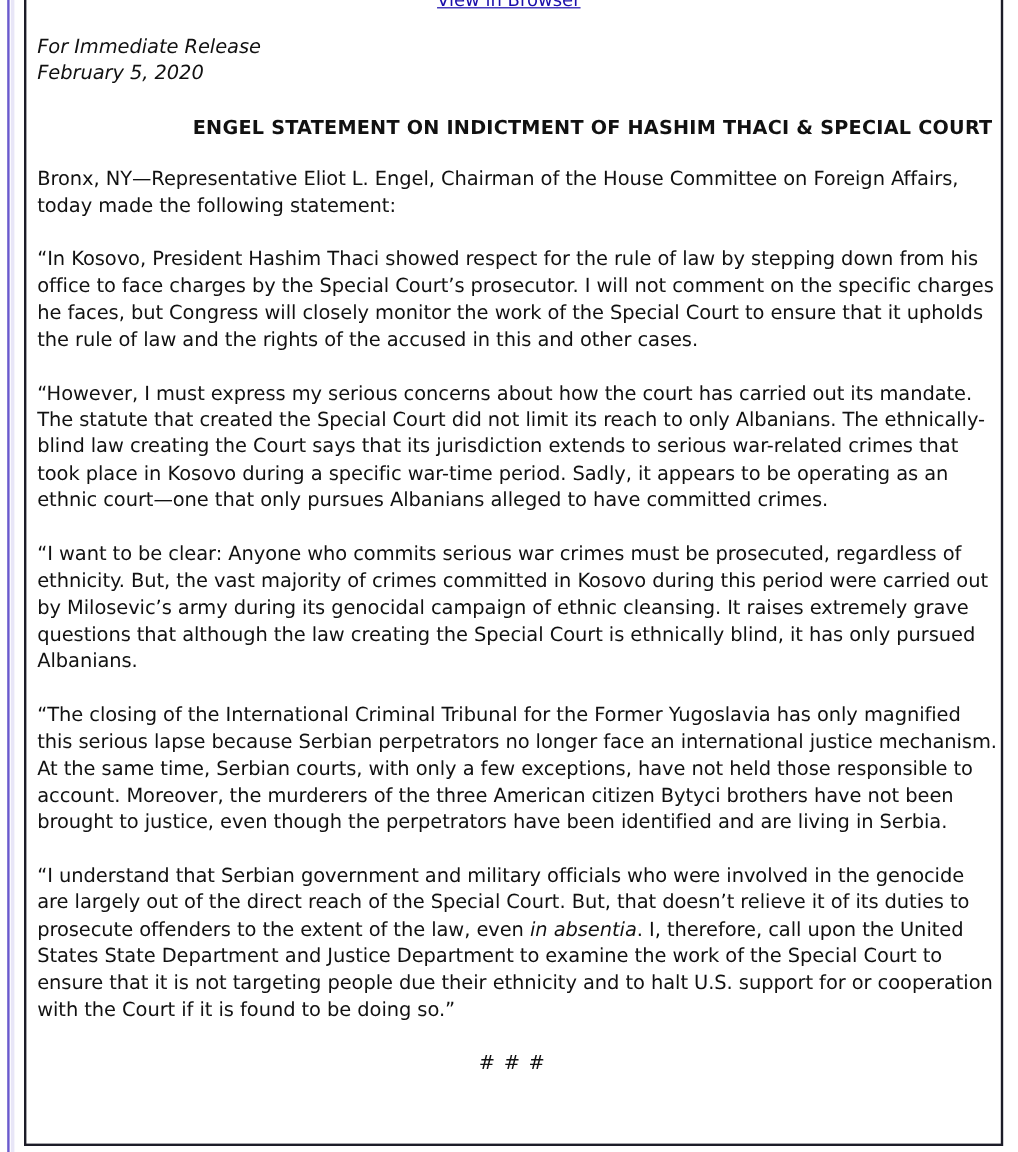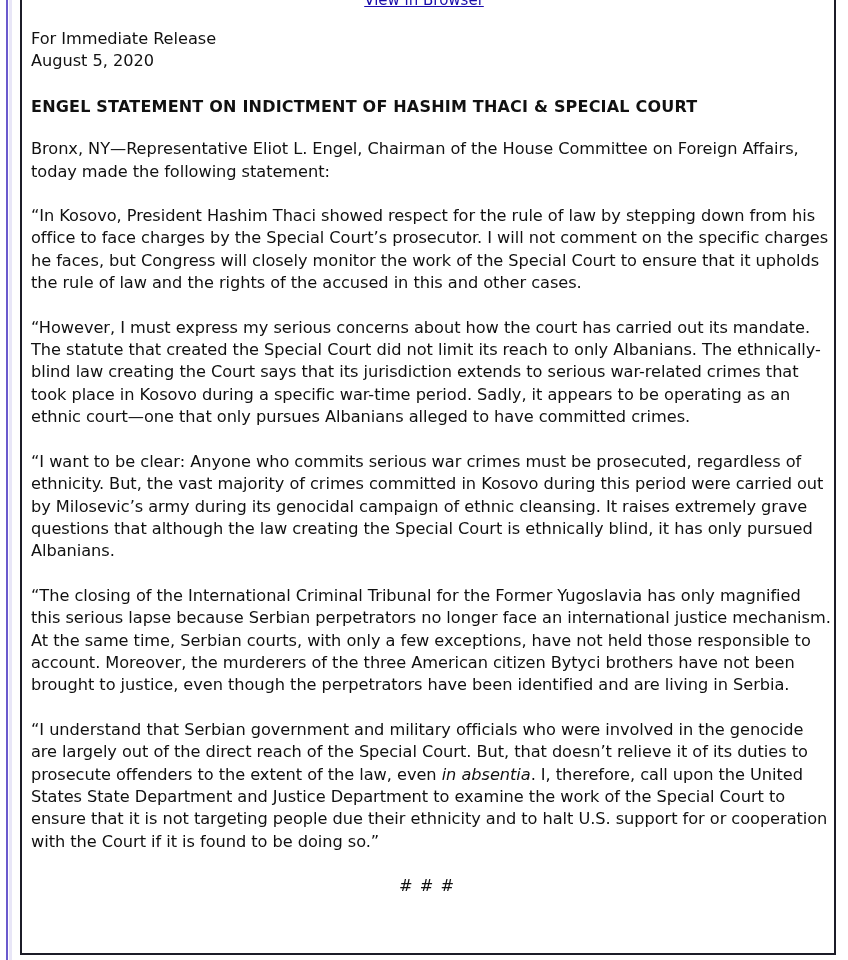--- a/index.html
+++ b/index.html
@@ -56,24 +56,25 @@
       position: absolute;
       left: 31px;
       top: 28px;
       width: 800px;
       font-size: 16.2px;
       line-height: 22.4px;
       letter-spacing: -0.05px;
     }
     .release-line {
       margin: 0;
+      font-style: italic;
     }
     .headline {
       margin: 23px 0 0 0;
-      text-align: left;
+      text-align: right;
       font-weight: bold;
       font-size: 16px;
       letter-spacing: 0.2px;
       padding-right: 4px;
     }
     .para {
       margin: 22px 0 0 0;
     }
     .para.first {
       margin-top: 20px;
@@ -96,21 +97,21 @@
 
 <div class="side-rule"></div>
 <div class="side-rule-light"></div>
 
 <div class="release-box"></div>
 
 <a class="view-link">View in Browser</a>
 
 <div class="content">
   <p class="release-line">For Immediate Release</p>
-  <p class="release-line">August 5, 2020</p>
+  <p class="release-line">February 5, 2020</p>
 
   <h1 class="headline">ENGEL STATEMENT ON INDICTMENT OF HASHIM THACI &amp; SPECIAL COURT</h1>
 
   <p class="para first"><span class="dateline">Bronx, NY</span><span>—Representative Eliot L. Engel, Chairman of the House Committee on Foreign Affairs, today made the following statement:</span></p>
 
   <p class="para">“In Kosovo, President Hashim Thaci showed respect for the rule of law by stepping down from his office to face charges by the Special Court’s prosecutor. I will not comment on the specific charges he faces, but Congress will closely monitor the work of the Special Court to ensure that it upholds the rule of law and the rights of the accused in this and other cases.</p>
   <p class="para">“However, I must express my serious concerns about how the court has carried out its mandate. The statute that created the Special Court did not limit its reach to only Albanians. The ethnically-blind law creating the Court says that its jurisdiction extends to serious war-related crimes that took place in Kosovo during a specific war-time period. Sadly, it appears to be operating as an ethnic court—one that only pursues Albanians alleged to have committed crimes.</p>
   <p class="para">“I want to be clear: Anyone who commits serious war crimes must be prosecuted, regardless of ethnicity. But, the vast majority of crimes committed in Kosovo during this period were carried out by Milosevic’s army during its genocidal campaign of ethnic cleansing. It raises extremely grave questions that although the law creating the Special Court is ethnically blind, it has only pursued Albanians.</p>
   <p class="para">“The closing of the International Criminal Tribunal for the Former Yugoslavia has only magnified this serious lapse because Serbian perpetrators no longer face an international justice mechanism. At the same time, Serbian courts, with only a few exceptions, have not held those responsible to account. Moreover, the murderers of the three American citizen Bytyci brothers have not been brought to justice, even though the perpetrators have been identified and are living in Serbia.</p>
 

